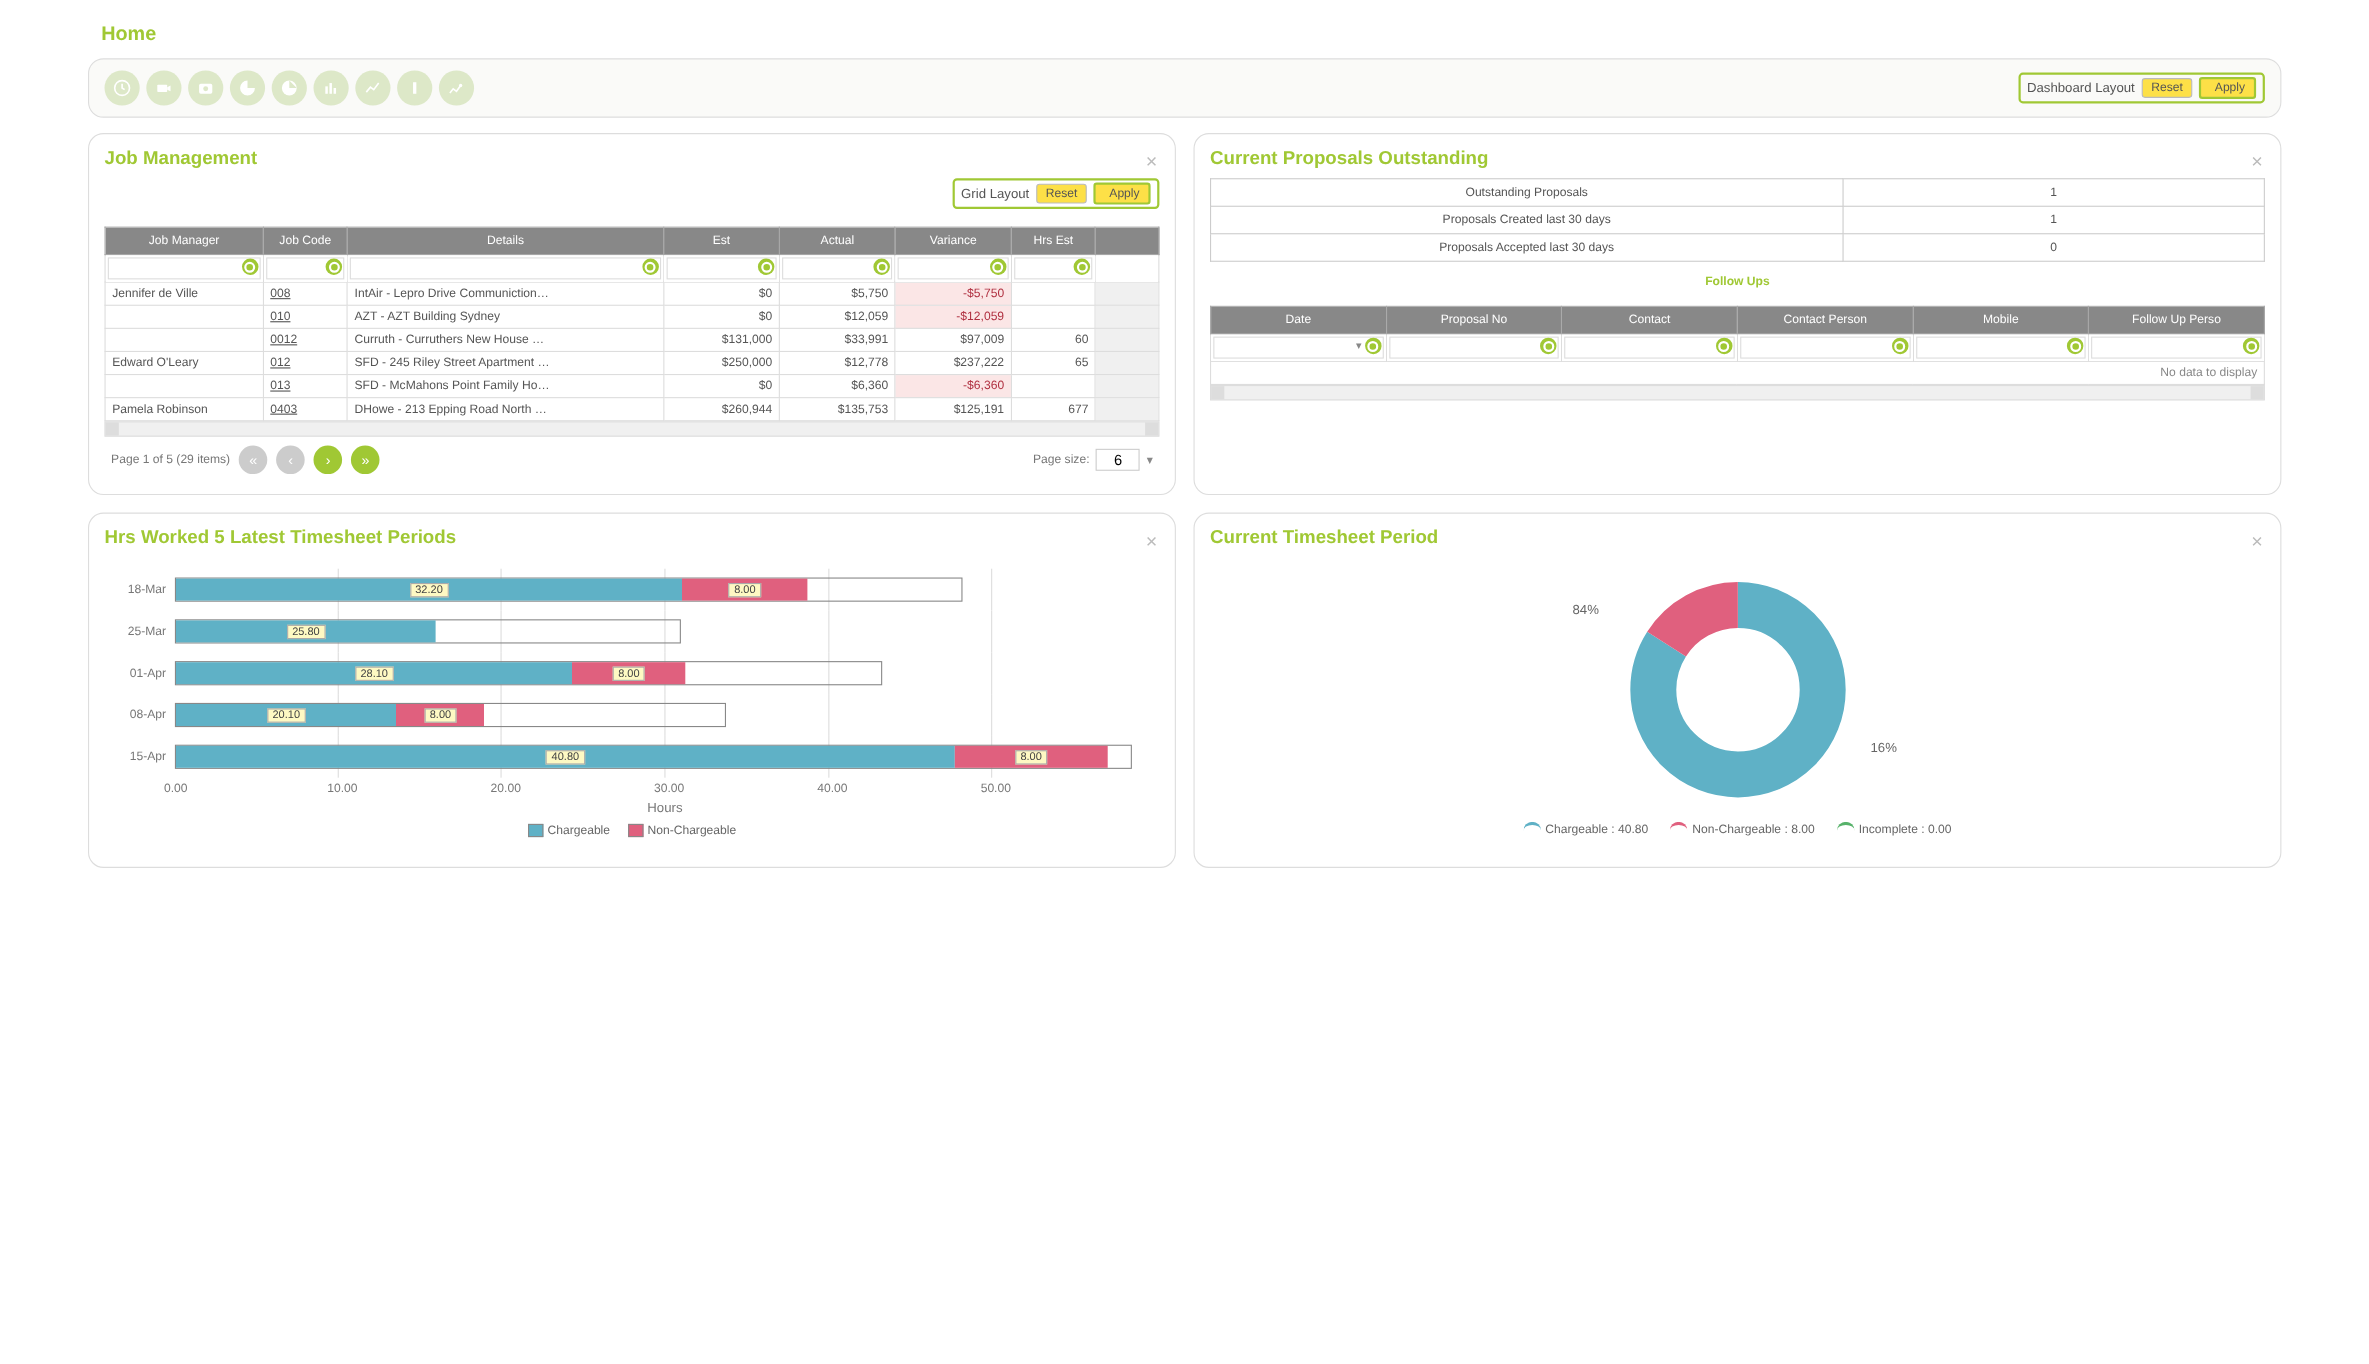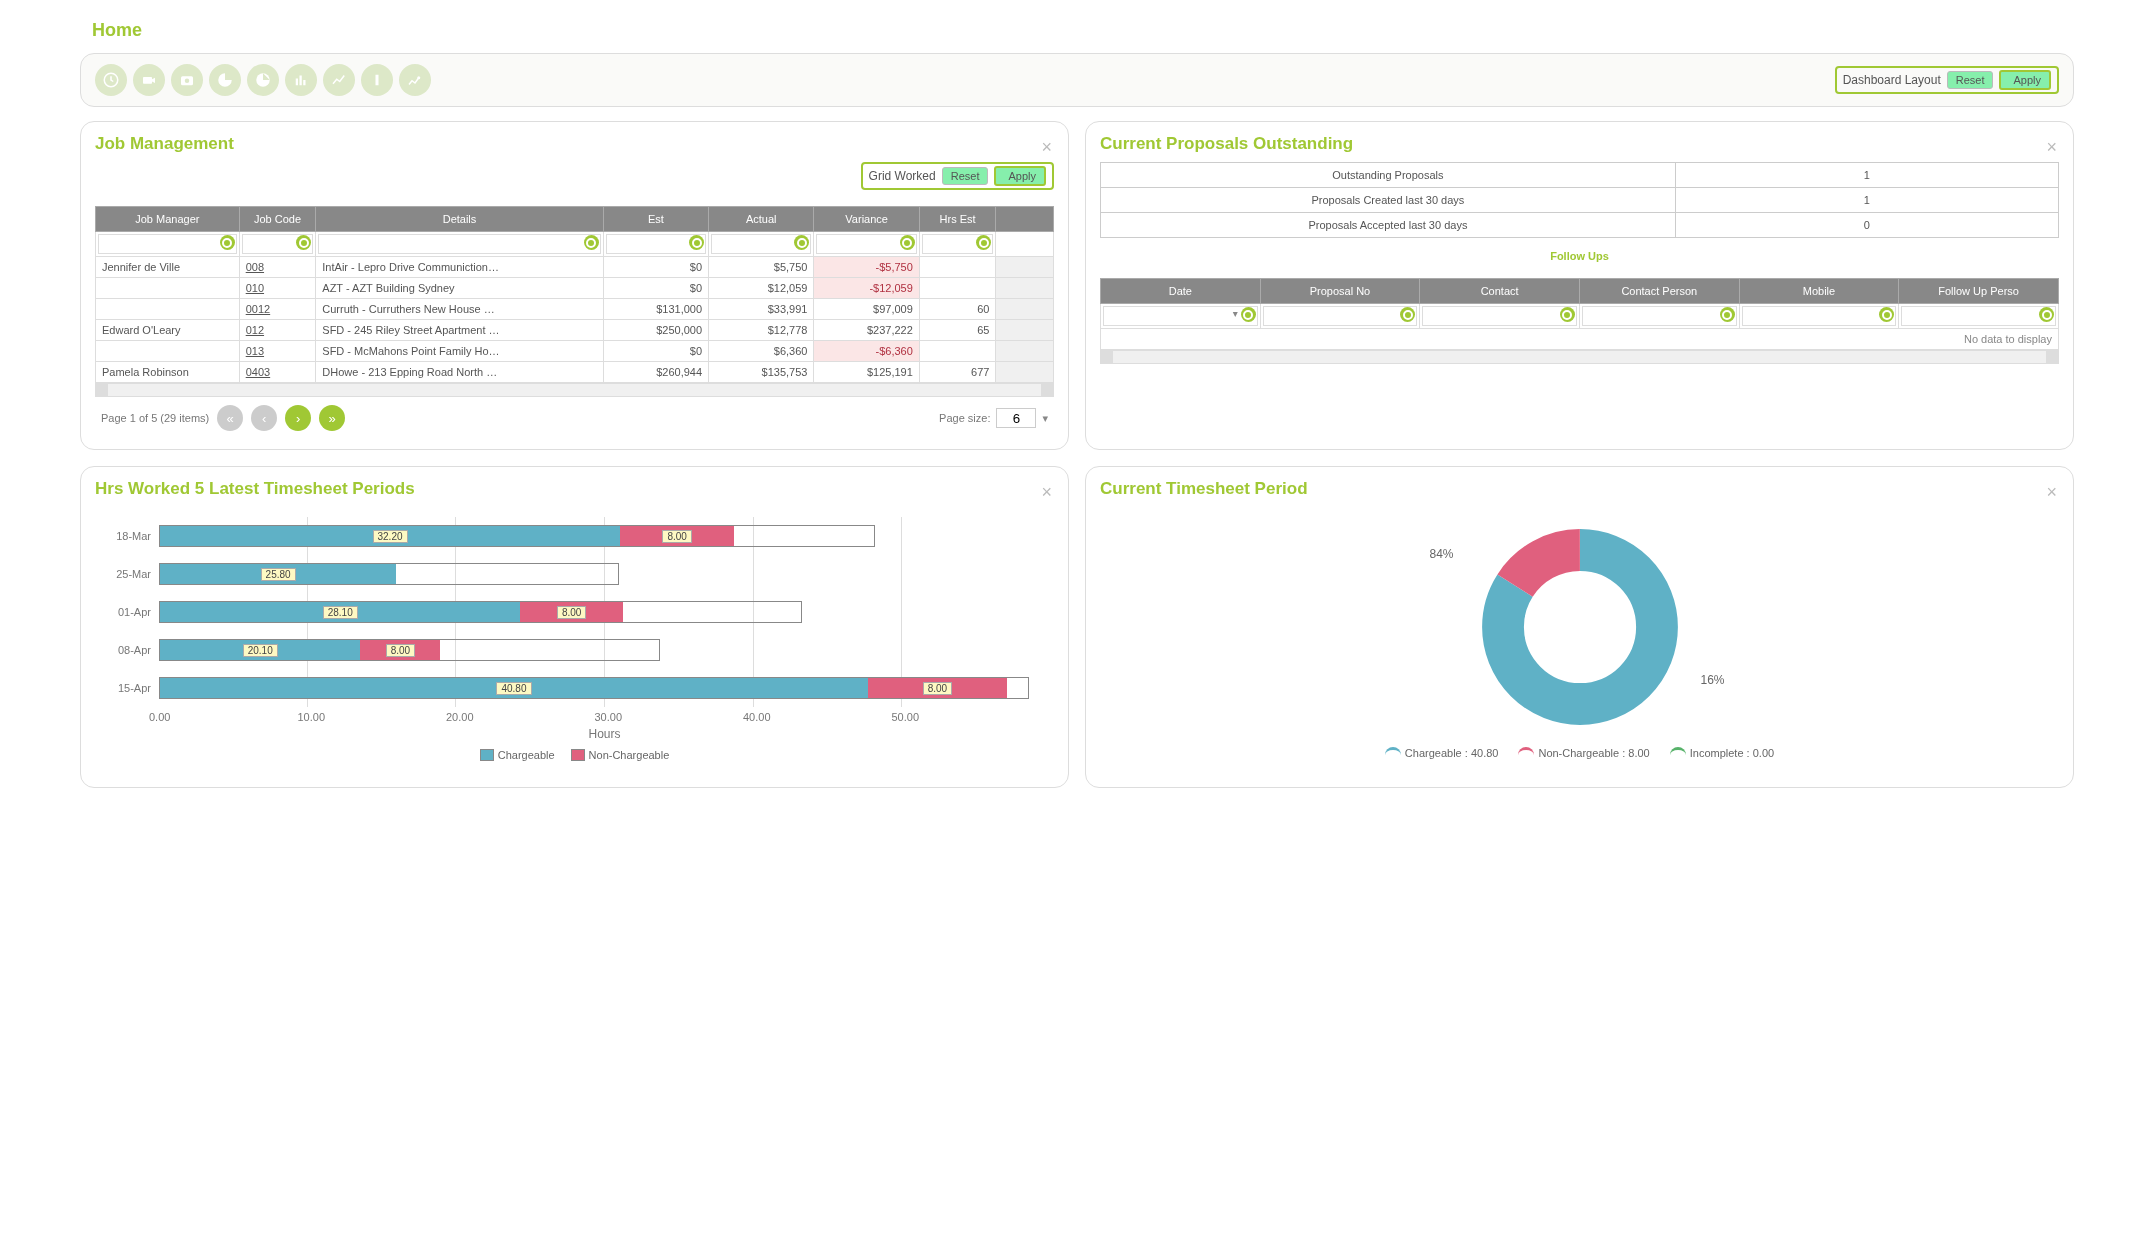--- a/index.html
+++ b/index.html
@@ -4,21 +4,21 @@
 <style>
 * { box-sizing: border-box; margin: 0; padding: 0; }
 body { font-family: Arial, sans-serif; font-size: 12px; background: #fff; color: #555; padding: 20px 80px; }
 .page-title { color: #a0c834; font-size: 18px; font-weight: bold; margin-bottom: 12px; padding-left: 12px; }
 .toolbar { border: 1px solid #ddd; border-radius: 14px; padding: 10px 14px; display: flex; align-items: center; justify-content: space-between; background: #fafaf8; margin-bottom: 14px; }
 .tool-icons { display: flex; gap: 6px; }
 .tool-icon { width: 32px; height: 32px; border-radius: 50%; background: #dde8c8; display: flex; align-items: center; justify-content: center; color: #fff; cursor: pointer; }
 .tool-icon svg { width: 18px; height: 18px; fill: #fff; }
 .tool-right { display: flex; align-items: center; gap: 6px; border: 2px solid #a0c834; border-radius: 4px; padding: 2px 6px; }
 .tool-right-label { color: #555; font-size: 12px; }
-.small-btn { border: 1px solid #bbb; background: #86efac; padding: 2px 8px; border-radius: 3px; font-size: 11px; color: #555; cursor: pointer; }
+.small-btn { border: 1px solid #bbb; background: #fde047; padding: 2px 8px; border-radius: 3px; font-size: 11px; color: #555; cursor: pointer; }
 .small-btn.primary { border: 2px solid #a0c834; padding-left: 12px; }
 .grid-wrap { display: grid; grid-template-columns: 1fr 1fr; gap: 16px; }
 .panel { border: 1px solid #ddd; border-radius: 14px; padding: 12px 14px 18px; position: relative; }
 .panel-title { color: #a0c834; font-size: 17px; font-weight: bold; margin-bottom: 8px; }
 .panel-close { position: absolute; top: 16px; right: 16px; color: #bbb; font-size: 18px; cursor: pointer; line-height: 1; }
 .grid-actions { display: flex; justify-content: flex-end; gap: 6px; align-items: center; margin-bottom: 4px; }
 .grid-actions .label { color: #555; }
 .gl-wrap { border: 2px solid #a0c834; border-radius: 4px; padding: 2px 6px; display:flex; align-items:center; gap:6px; }
 
 table.data { width: 100%; border-collapse: collapse; font-size: 11px; color: #555; table-layout: fixed; margin-top: 16px; }
@@ -146,21 +146,21 @@
   </div>
 </div>
 
 <div class="grid-wrap">
 
   <div class="panel">
     <span class="panel-close">×</span>
     <div class="panel-title">Job Management</div>
     <div class="grid-actions">
       <div class="gl-wrap">
-        <span class="label">Grid Worked</span>
+        <span class="label">Grid Layout</span>
         <button class="small-btn">Reset</button>
         <button class="small-btn primary">Apply</button>
       </div>
     </div>
     <table class="data">
       <colgroup>
         <col style="width:15%">
           <col style="width:8%">
           <col style="width:30%">
           <col style="width:11%">

